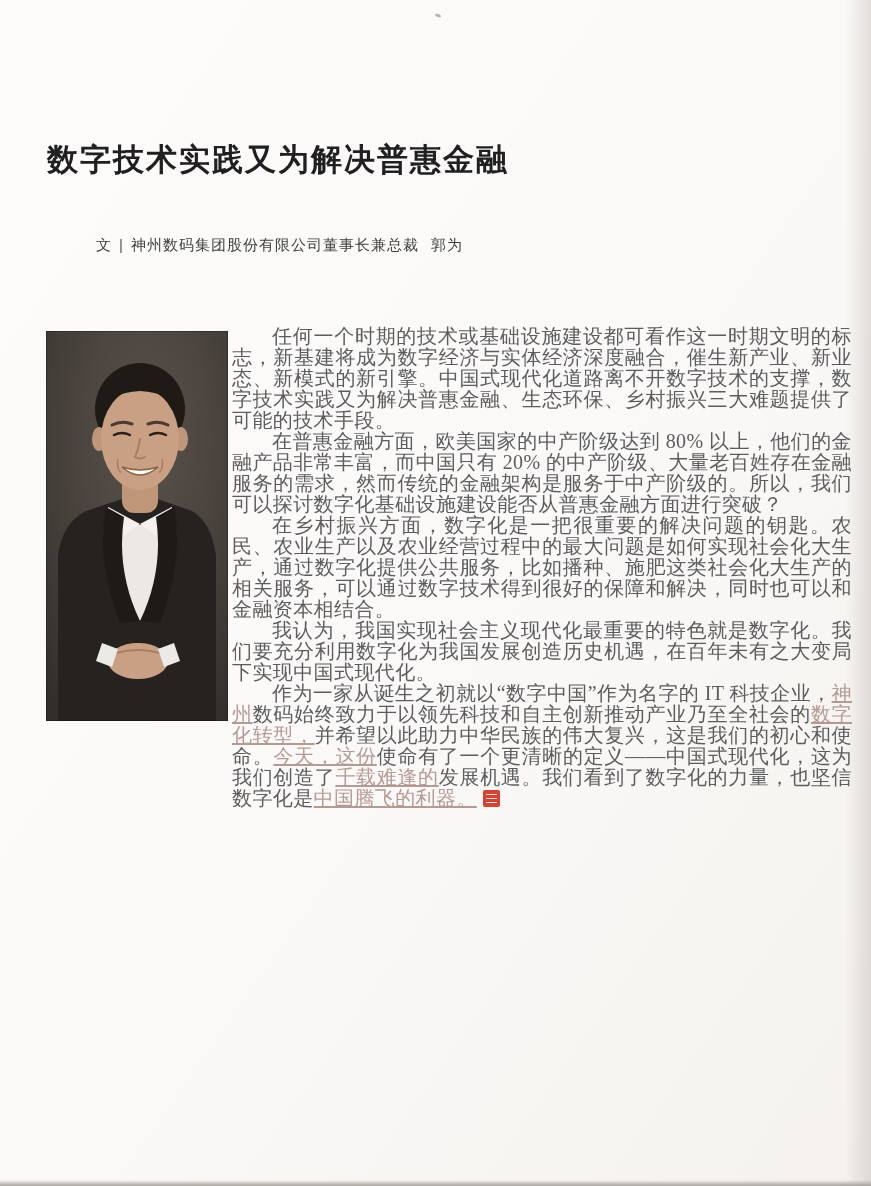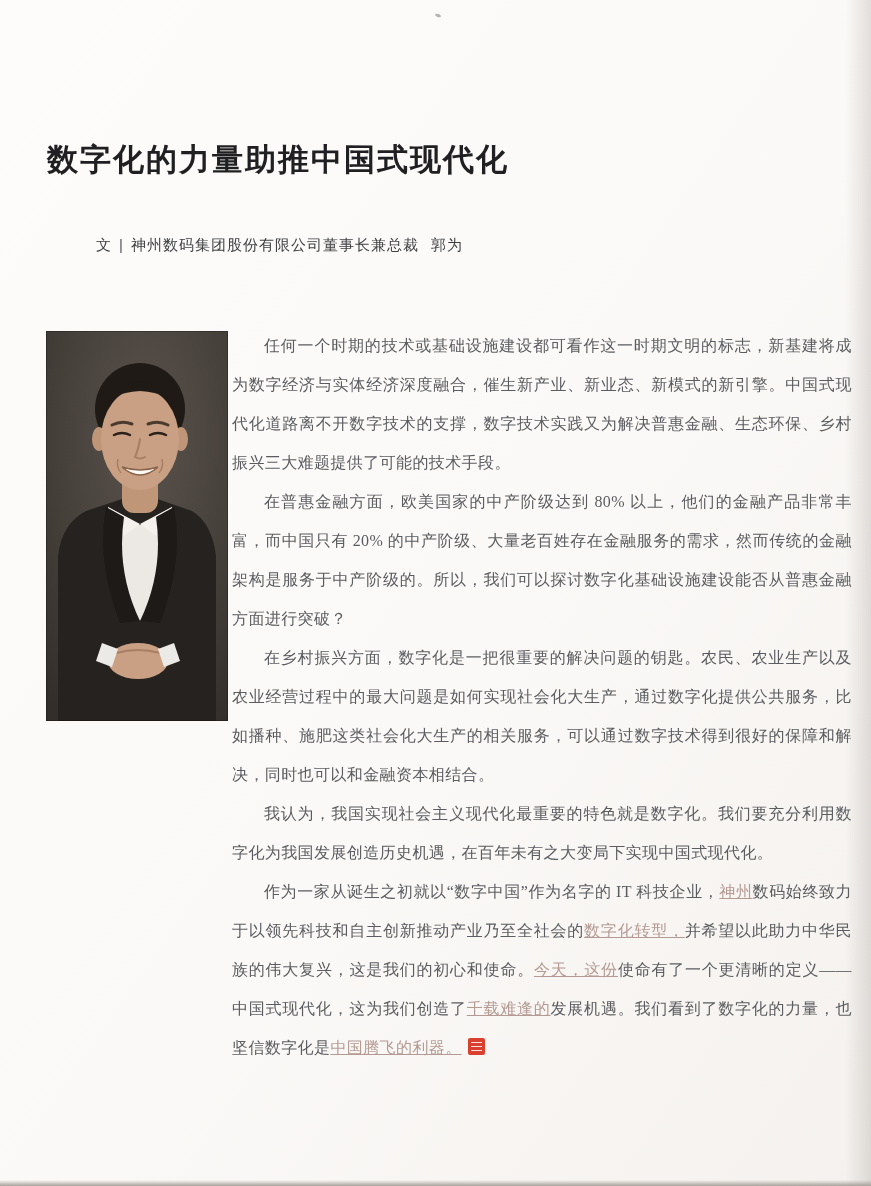--- a/index.html
+++ b/index.html
@@ -28,21 +28,21 @@
   .photo{
     position:absolute;left:46px;top:331px;width:182px;height:390px;
     background:#3b3531;
   }
   .photo svg{display:block;width:100%;height:100%;}
   .textcol{
     position:absolute;left:232px;top:326px;width:620px;
   }
   .para{
     margin:0;text-indent:2em;
-    font-size:16px;line-height:39px;
+    font-size:20px;line-height:21px;
     color:var(--text-color,#5b5c5f);
     text-align:justify;text-justify:inter-ideograph;
     letter-spacing:0.4px;
   }
   .seg.faded{color:var(--faded-color,#b49a93);text-decoration:underline;}
   .end-seal{
     display:inline-block;width:17px;height:17px;
     background:var(--seal-color,#d9402e);
     margin-left:6px;vertical-align:-2px;
     border-radius:2px;position:relative;
@@ -67,21 +67,21 @@
     background:rgba(95,88,95,.45);border-radius:50%;transform:rotate(18deg);
   }
 </style>
 </head>
 <body>
 
 <div class="page">
 
   <div class="scan-speck"></div>
 
-  <h1 class="article-title">数字化的力量助推中国式现代化</h1>
+  <h1 class="article-title">数字技术实践又为解决普惠金融</h1>
 
   <div class="byline">
     <span>文</span><span class="sep">|</span><span>神州数码集团股份有限公司董事长兼总裁</span><span class="author">郭为</span>
   </div>
 
   <div class="photo">
     <svg viewBox="0 0 182 390" preserveAspectRatio="none">
       <defs>
         <radialGradient id="pbg" cx="55%" cy="28%" r="85%">
           <stop offset="0%" stop-color="#5a534c"></stop>

